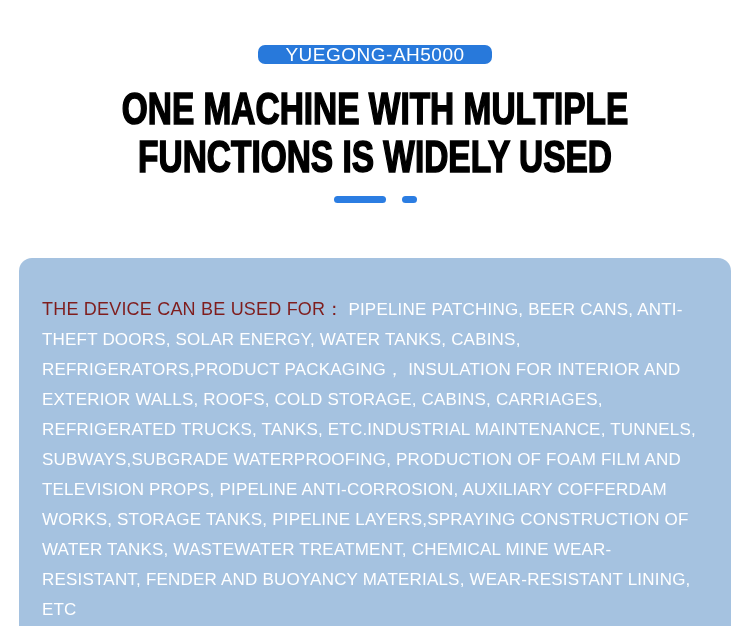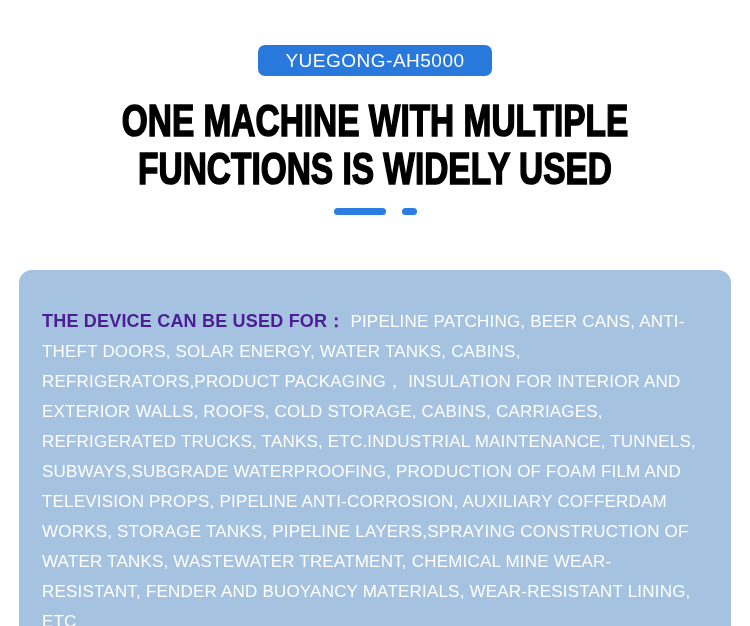--- a/index.html
+++ b/index.html
@@ -15,21 +15,21 @@
     width: 750px;
     height: 626px;
     background: #ffffff;
     overflow: hidden;
   }
 
   
   .badge {
     margin: 45px auto 0 auto;
     width: 234px;
-    height: 31px;
+    height: 19px;
     background: #2879DB;
     border-radius: 7px;
     display: flex;
     align-items: center;
     justify-content: center;
   }
   .badge span {
     color: #ffffff;
     font-size: 19px;
     letter-spacing: 0.5px;
@@ -82,22 +82,22 @@
     border-radius: 13px;
     padding: 36px 24px 34px 23px;
   }
   .info-box p {
     font-size: 17px;
     line-height: 30px;
     color: #ffffff;
     letter-spacing: 0.2px;
   }
   .info-box .label {
-    color: #4c1d95;
-    font-weight: bold;
+    color: #7f1d1d;
+    font-weight: normal;
     font-size: 18px;
   }
 </style>
 </head>
 <body>
 
 <div class="page">
 
   <div class="badge">
     <span>YUEGONG-AH5000</span>

